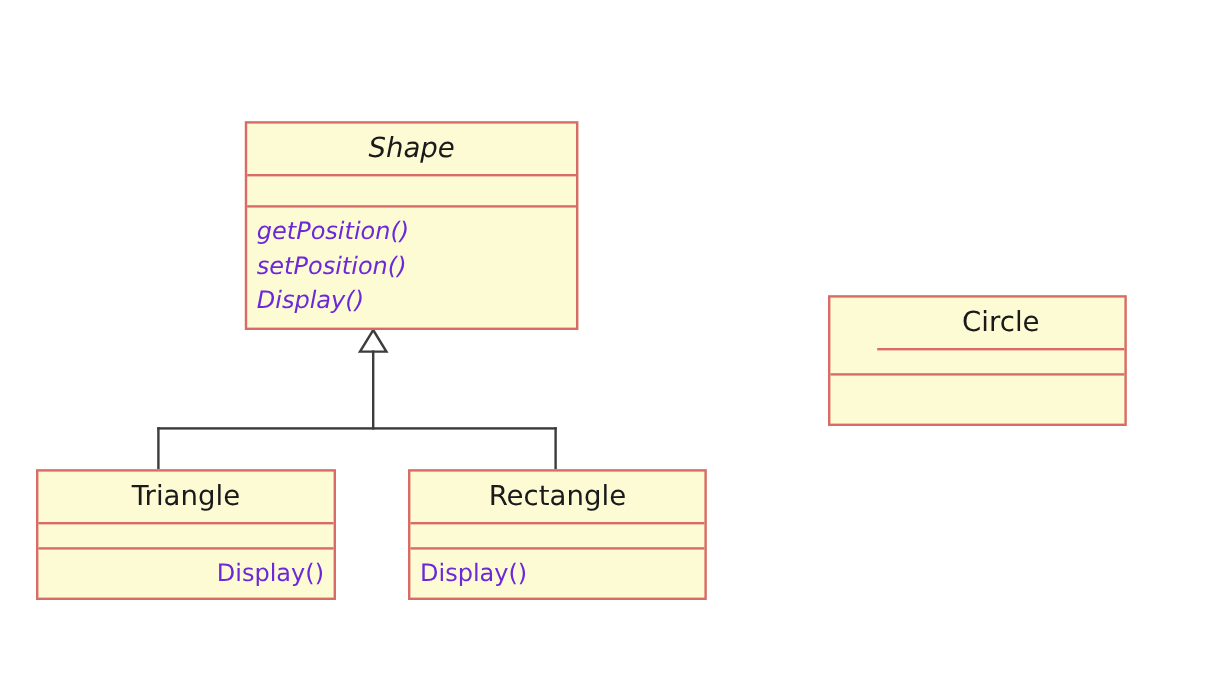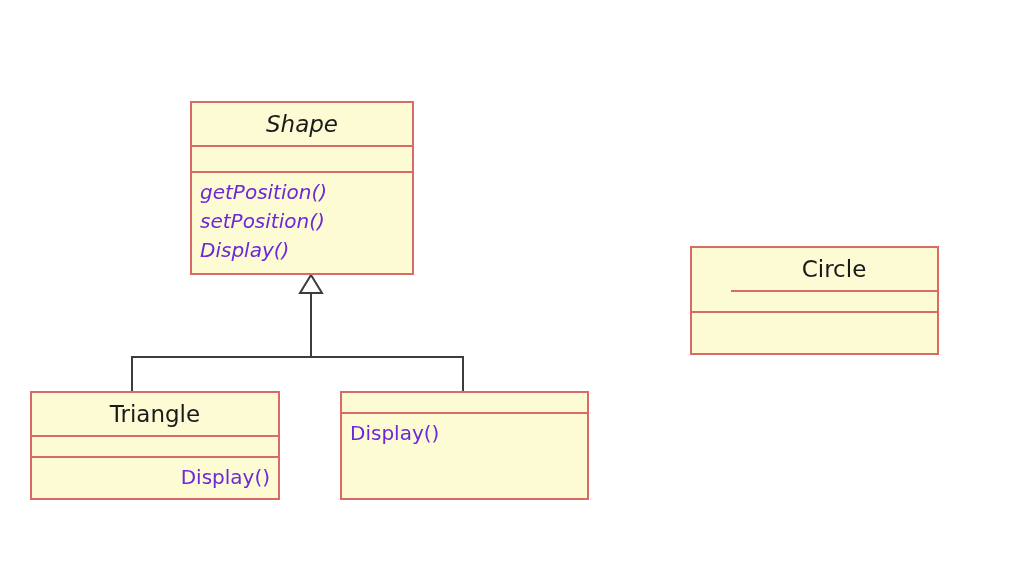--- a/index.html
+++ b/index.html
@@ -82,39 +82,40 @@
   </svg>
 
   <div class="edge edge-v" style="left:310px; top:292px; height:66px;"></div>
 
   <div class="edge edge-h" style="left:131px; top:356px; width:333px;"></div>
 
   <div class="edge edge-v" style="left:131px; top:356px; height:36px;"></div>
 
   <div class="edge edge-v" style="left:462px; top:356px; height:36px;"></div>
 
-  <div class="uml-class abstract" style="left:190px; top:101px; width:224px; height:174px;">
+  <div class="uml-class abstract" style="left:204px; top:101px; width:278px; height:174px;">
     <div class="uml-name" style="height:44px;">Shape</div>
     <div class="uml-attrs" style="height:26px;"></div>
     <div class="uml-ops">
       <div class="uml-op">getPosition()</div>
       <div class="uml-op">setPosition()</div>
       <div class="uml-op">Display()</div>
     </div>
   </div>
 
   <div class="uml-class" style="left:30px; top:391px; width:250px; height:109px;text-align:right;">
     <div class="uml-name" style="height:44px;">Triangle</div>
     <div class="uml-attrs" style="height:21px;"></div>
     <div class="uml-ops">
       <div class="uml-op">Display()</div>
     </div>
   </div>
 
   <div class="uml-class" style="left:340px; top:391px; width:249px; height:109px;">
+    <div class="uml-name" style="height:44px;">Rectangle</div>
     <div class="uml-attrs" style="height:21px;"></div>
     <div class="uml-ops">
       <div class="uml-op">Display()</div>
     </div>
   </div>
 
   <div class="uml-class" style="left:690px; top:246px; width:249px; height:109px;">
     <div class="uml-name" style="height:44px;margin-left:39px;">Circle</div>
     <div class="uml-attrs" style="height:21px;"></div>
   </div>

